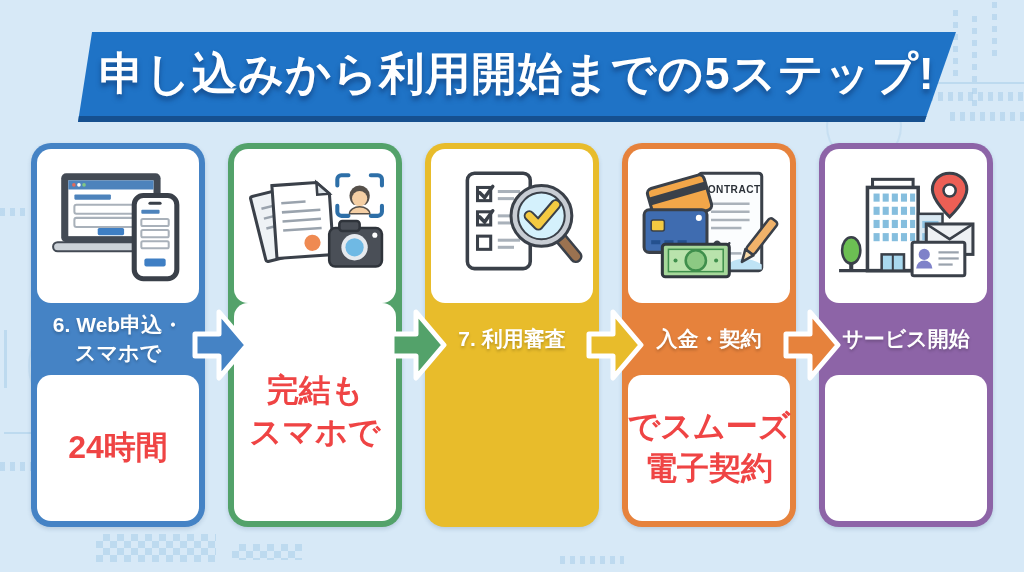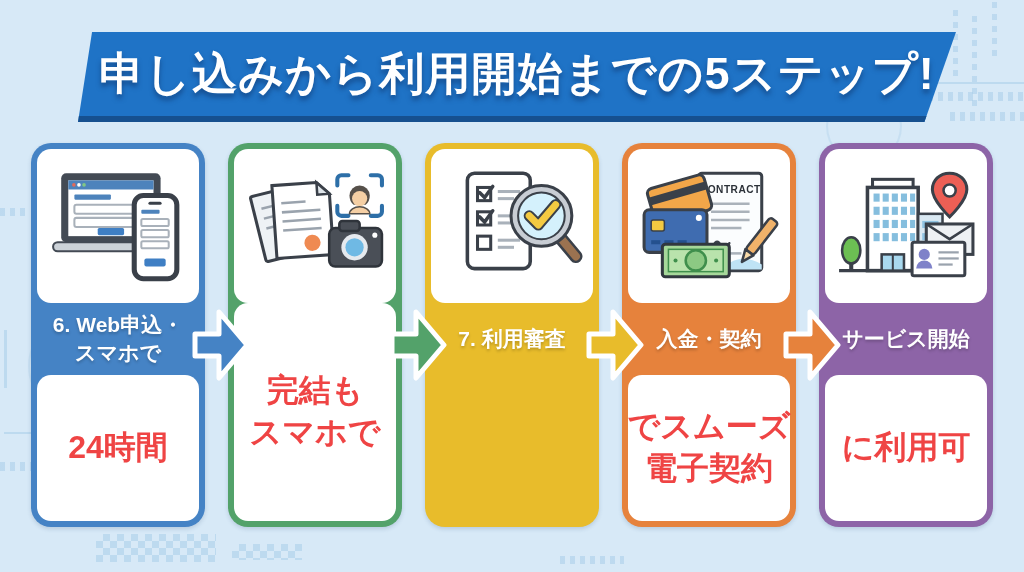--- a/index.html
+++ b/index.html
@@ -279,21 +279,20 @@
             <line x1="102" y1="86" x2="122" y2="86" stroke="#9aa3ad" stroke-width="2.2"></line>
             <line x1="102" y1="92" x2="122" y2="92" stroke="#9aa3ad" stroke-width="2.2"></line>
             <line x1="102" y1="98" x2="116" y2="98" stroke="#9aa3ad" stroke-width="2.2"></line>
           </g>
         </svg>
       </div>
       <div class="band">
         <span>サービス開始</span>
       </div>
       <div class="note">
-        <span>に利用可</span>
       </div>
     </div>
   </div>
 
   <svg class="arrow" viewBox="0 0 58 78" style="left: 192px; --c: #4583c5;">
     <polygon points="3,28 27,28 27,6 55,39 27,72 27,50 3,50"></polygon>
   </svg>
   <svg class="arrow" viewBox="0 0 58 78" style="left: 389px; --c: #53a26a;">
     <polygon points="3,28 27,28 27,6 55,39 27,72 27,50 3,50"></polygon>
   </svg>

